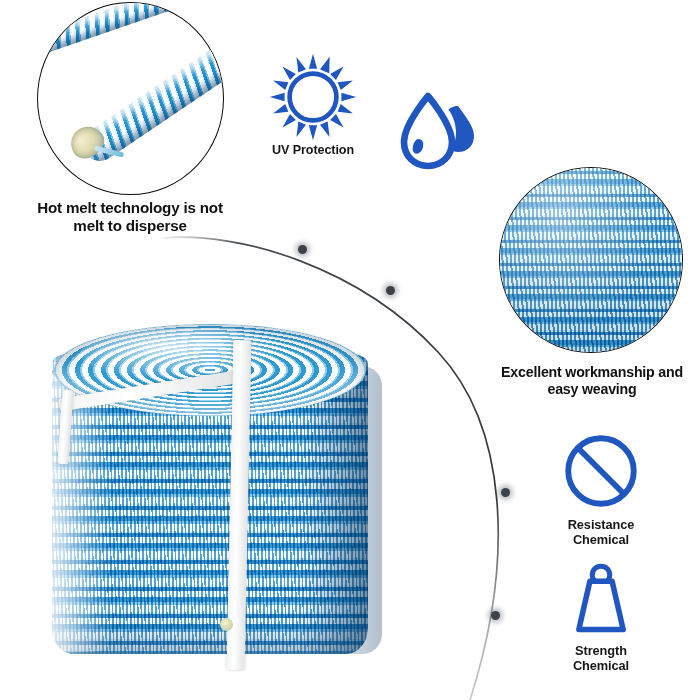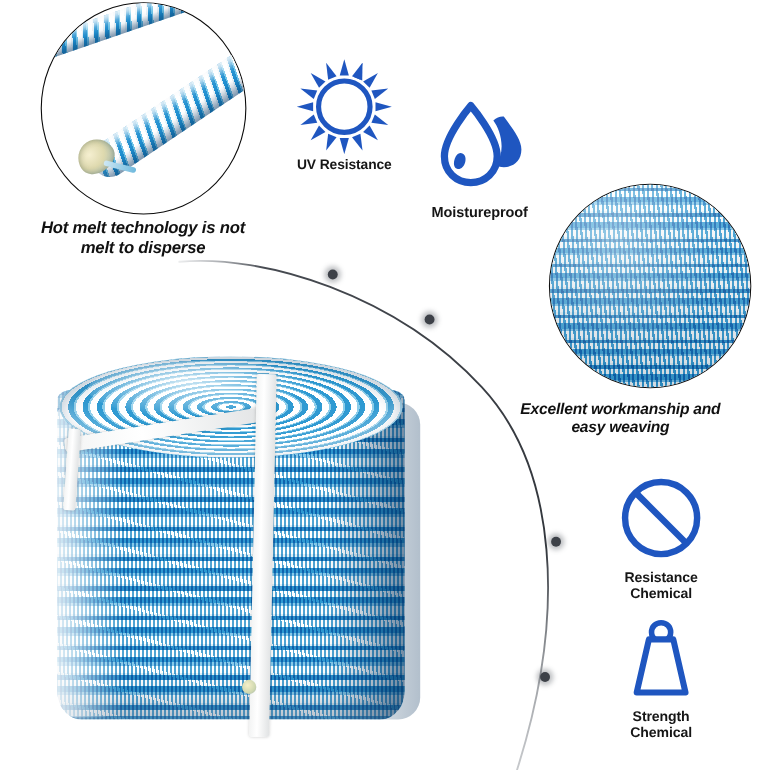--- a/index.html
+++ b/index.html
@@ -13,21 +13,20 @@
     width: 700px;
     height: 700px;
     background: #ffffff;
     overflow: hidden;
     font-family: "Liberation Sans", sans-serif;
     -webkit-font-smoothing: antialiased;
   }
   .caption {
     position: absolute;
     font-family: "Liberation Sans", sans-serif;
-    font-style: italic;
     font-weight: bold;
     color: #111111;
     text-align: center;
     line-height: 1.18;
     letter-spacing: -0.2px;
   }
   .icon-label {
     position: absolute;
     font-family: "Liberation Sans", sans-serif;
     font-weight: bold;
@@ -310,44 +309,43 @@
           </g>
         <g transform="rotate(337.5 50 50)">
             <polygon points="50,2 45.4,18.5 54.6,18.5"></polygon>
           </g>
       </g>
       <circle cx="50" cy="50" r="26" fill="none" stroke="#1f56c0" stroke-width="5.2"></circle>
     </svg>
   </div>
 
   <div class="icon-label" id="label-uv" style="left:248px; top:143px; width:130px; font-size:12.6px;">
-    <div>UV Resistance</div>
+    <div>UV Protection</div>
   </div>
 
   <div class="feature-icon" style="left:386px; top:84px; width:100px; height:100px;">
     <svg viewBox="0 0 100 100" width="100" height="100" aria-hidden="true">
 
       <path d="M72 22 C80 33 88 43 88 52 C88 62 81 68 72 68 C69.5 68 67 67.3 65 66 C68.5 61 70 55 70 49 C70 39.5 66.5 31 62.5 25.5 C65.5 22.8 69 21.6 72 22 Z" fill="#1f56c0"></path>
 
       <path d="M42 12 C42 12 66 40 66 58 C66 72.5 55 82 42 82 C29 82 18 72.5 18 58 C18 40 42 12 42 12 Z" fill="none" stroke="#1f56c0" stroke-width="6.6" stroke-linejoin="round"></path>
 
       <path d="M32.5 55 C36 55 38 58.5 37 63 C36 67.5 32.5 70.5 29.5 69.5 C26.5 68.5 26 64 27.5 60 C28.6 57 30.4 55 32.5 55 Z" fill="#1f56c0"></path>
     </svg>
   </div>
 
   <div class="icon-label" id="label-moisture" style="left:362px; top:185px; width:148px; font-size:13.2px;">
-    <div>Moistureproof</div>
   </div>
 
   <div class="detail-circle" id="circle-weave">
     <div id="weave-fill"></div>
     <div id="weave-shade"></div>
   </div>
 
-  <div class="caption" id="caption-weave" style="left:458px; top:364px; width:212px; font-size:14.2px;">
+  <div class="caption" id="caption-weave" style="left:486px; top:364px; width:212px; font-size:14.2px;">
     <div>Excellent workmanship and</div>
     <div>easy weaving</div>
   </div>
 
   <div class="feature-icon" style="left:562px; top:432px; width:78px; height:78px;">
     <svg viewBox="0 0 100 100" width="78" height="78" aria-hidden="true">
       <circle cx="50" cy="50" r="42" fill="none" stroke="#1f56c0" stroke-width="7.5"></circle>
       <line x1="21.5" y1="21.5" x2="78.5" y2="78.5" stroke="#1f56c0" stroke-width="7.5"></line>
     </svg>
   </div>

